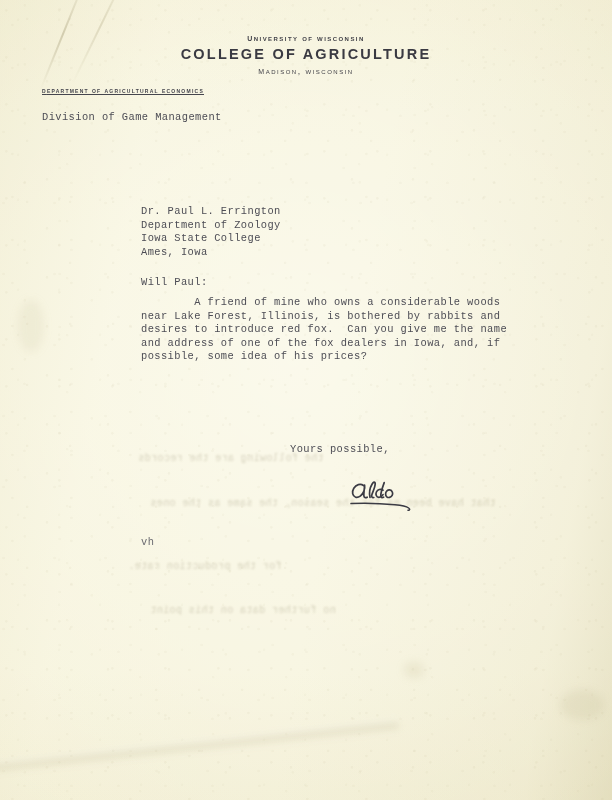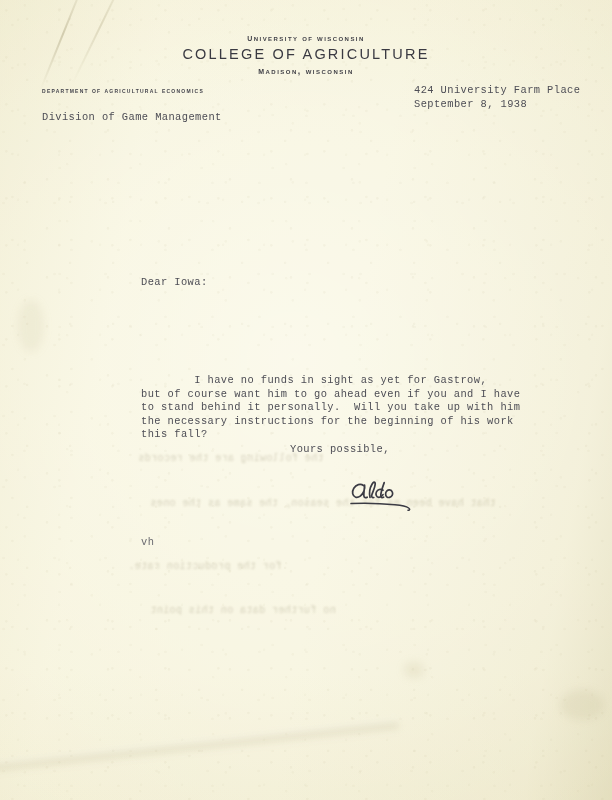--- a/index.html
+++ b/index.html
@@ -101,28 +101,28 @@
   .lh-univ {
     font-size: 8px;
     font-weight: bold;
     letter-spacing: 1.45px;
     font-variant: small-caps;
     text-transform: lowercase;
   }
   .lh-univ::first-letter { font-size: 9.6px; }
   .lh-college {
     font-size: 14.5px;
-    font-weight: normal;
+    font-weight: bold;
     letter-spacing: 2.2px;
     margin-top: 3px;
     color: #3a3a42;
   }
   .lh-city {
     font-size: 8.6px;
-    font-weight: bold;
+    font-weight: normal;
     letter-spacing: 1.5px;
     margin-top: 3px;
     font-variant: small-caps;
     text-transform: lowercase;
   }
   .lh-city::first-letter { font-size: 10px; }
 
   
   .dept {
     position: absolute;
@@ -130,20 +130,21 @@
     top: 86px;
   }
   .dept-head {
     font-size: 6.6px;
     font-weight: bold;
     letter-spacing: 1.25px;
     color: #45454d;
     font-variant: small-caps;
     text-transform: lowercase;
     white-space: nowrap;
+    text-decoration: underline;
   }
   .dept-head::first-letter { font-size: 7.8px; }
 
   
   .tw {
     font-family: "Liberation Mono", "DejaVu Sans Mono", monospace;
     font-size: 10.4px;
     line-height: 13.6px;
     letter-spacing: 0.42px;
     color: #4d4d55;
@@ -262,34 +263,36 @@
     <div class="lh-univ">University of Wisconsin</div>
     <div class="lh-college">COLLEGE OF AGRICULTURE</div>
     <div class="lh-city">Madison, Wisconsin</div>
   </div>
 
   <div class="dept">
     <div class="dept-head">Department of Agricultural Economics</div>
     <div class="tw dept-div">Division of Game Management</div>
   </div>
 
-  <div class="addr-right">
-    <div class="tw">424 University Farm Place</div>
-    <div class="tw">September 8, 1938</div>
+
+  <div class="recipient">
+    <div class="tw">Dr. Paul L. Errington</div>
+    <div class="tw">Department of Zoology</div>
+    <div class="tw">Iowa State College</div>
+    <div class="tw">Ames, Iowa</div>
   </div>
 
-
-  <div class="tw salutation">Dear Iowa:</div>
-
-
-  <div class="tw para2">        I have no funds in sight as yet for Gastrow,
-but of course want him to go ahead even if you and I have
-to stand behind it personally.  Will you take up with him
-the necessary instructions for the beginning of his work
-this fall?</div>
+  <div class="tw salutation">Will Paul:</div>
+
+  <div class="tw para1">        A friend of mine who owns a considerable woods
+near Lake Forest, Illinois, is bothered by rabbits and
+desires to introduce red fox.  Can you give me the name
+and address of one of the fox dealers in Iowa, and, if
+possible, some idea of his prices?</div>
+
 
   <div class="tw closing">Yours possible,</div>
 
   <div class="signature" title="Aldo">
     <svg width="96" height="38" viewBox="0 0 96 38" fill="none" stroke="#3b3b44" stroke-width="1.7" stroke-linecap="round" stroke-linejoin="round">
 
       <path d="M16.5 9.5 C13.5 7.2, 9.0 8.6, 6.8 12.2 C4.6 15.8, 5.4 20.2, 8.6 21.2
                C11.6 22.1, 15.2 19.4, 16.8 15.4 C17.6 13.4, 18.0 11.2, 17.6 9.2
                C17.3 13.6, 16.6 17.6, 16.9 19.9 C17.1 21.6, 18.4 22.2, 20.2 21.2"></path>
 

